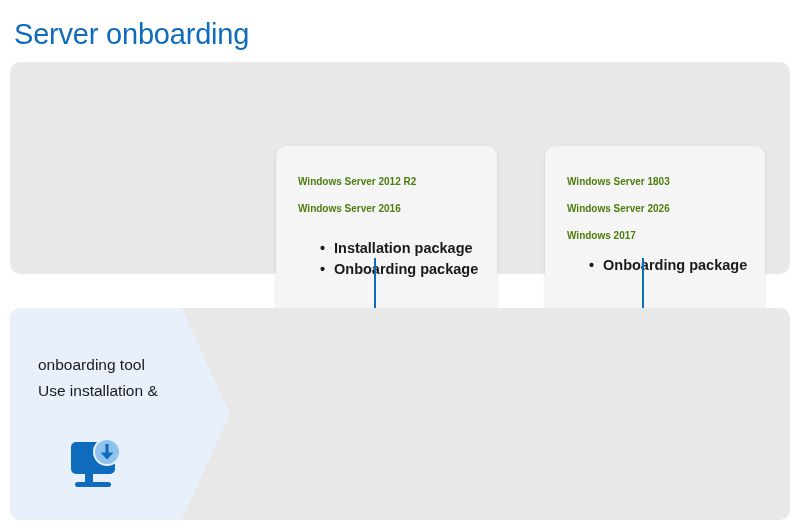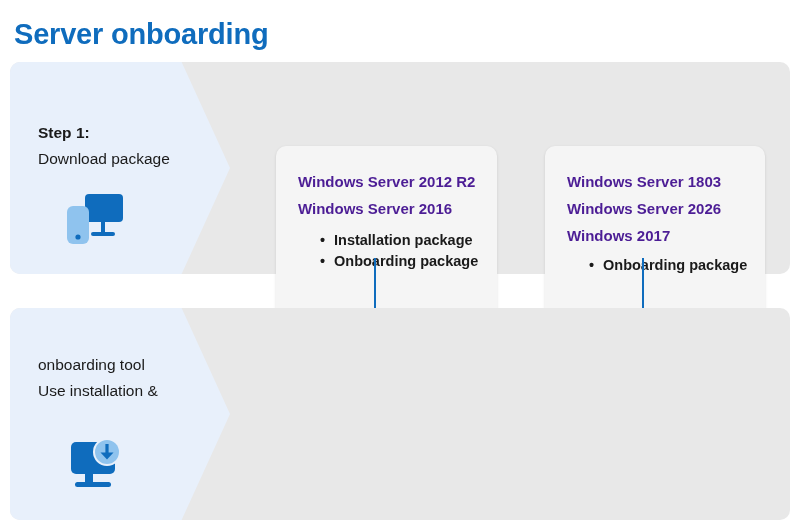--- a/index.html
+++ b/index.html
@@ -14,21 +14,21 @@
     font-family: "Liberation Sans", sans-serif;
     overflow: hidden;
     position: relative;
   }
 
   #page-title {
     position: absolute;
     left: 14px;
     top: 16px;
     font-size: 29px;
-    font-weight: bold;
+    font-weight: normal;
     color: #0f6cbd;
     letter-spacing: -0.2px;
     line-height: 36px;
     white-space: nowrap;
   }
 
   
   .band {
     position: absolute;
     left: 10px;
@@ -87,28 +87,28 @@
     border-radius: 10px;
     box-shadow: 0 1px 3px rgba(0,0,0,0.13);
   }
   #card-legacy  { left: 266px; top: 84px;  width: 221px; height: 174px; }
   #card-modern  { left: 535px; top: 84px;  width: 220px; height: 174px; }
 
   .card-body {
     padding: 22px 22px 0 22px;
   }
   .os-line {
-    font-size: 15px;
+    font-size: 10px;
     font-weight: bold;
-    color: #4c1d95;
+    color: #4d7c0f;
     line-height: 27px;
     white-space: nowrap;
   }
   ul.bullets {
-    margin: 8px 0 0 0;
+    margin: 16px 0 0 0;
     padding-left: 22px;
     list-style: none;
   }
   ul.bullets.tight { margin-top: 6px; }
   ul.bullets li {
     font-size: 14.5px;
     font-weight: bold;
     color: #1a1a1a;
     line-height: 21px;
     position: relative;
@@ -150,35 +150,20 @@
   #arrow-left .shaft, #arrow-right .shaft { height: 64px; }
   #arrow-left .head, #arrow-right .head { top: 64px; }
 </style>
 </head>
 <body>
 
 <div id="page-title">Server onboarding</div>
 
 <div class="band" id="band-step1">
 
-  <div class="chevron" id="chev-step1">
-    <div class="chevron-inner">
-      <div class="step-label">Step 1:</div>
-      <div class="step-desc">Download package</div>
-    </div>
-    <div class="step-icon">
-      <svg viewBox="0 0 62 58" width="62" height="58" aria-hidden="true">
-        <rect x="20" y="4" width="38" height="28" rx="4" fill="#0f6cbd"></rect>
-        <rect x="36" y="32" width="4" height="11" fill="#0f6cbd"></rect>
-        <rect x="26" y="42" width="24" height="4" rx="2" fill="#0f6cbd"></rect>
-        <rect x="2" y="16" width="22" height="38" rx="6" fill="#8fc3ee"></rect>
-        <circle cx="13" cy="47" r="2.6" fill="#0f6cbd"></circle>
-      </svg>
-    </div>
-  </div>
 
   <div class="card" id="card-legacy">
     <div class="card-body">
       <div class="os-line">Windows Server 2012 R2</div>
       <div class="os-line">Windows Server 2016</div>
       <ul class="bullets">
         <li>Installation package</li>
         <li>Onboarding package</li>
       </ul>
     </div>

